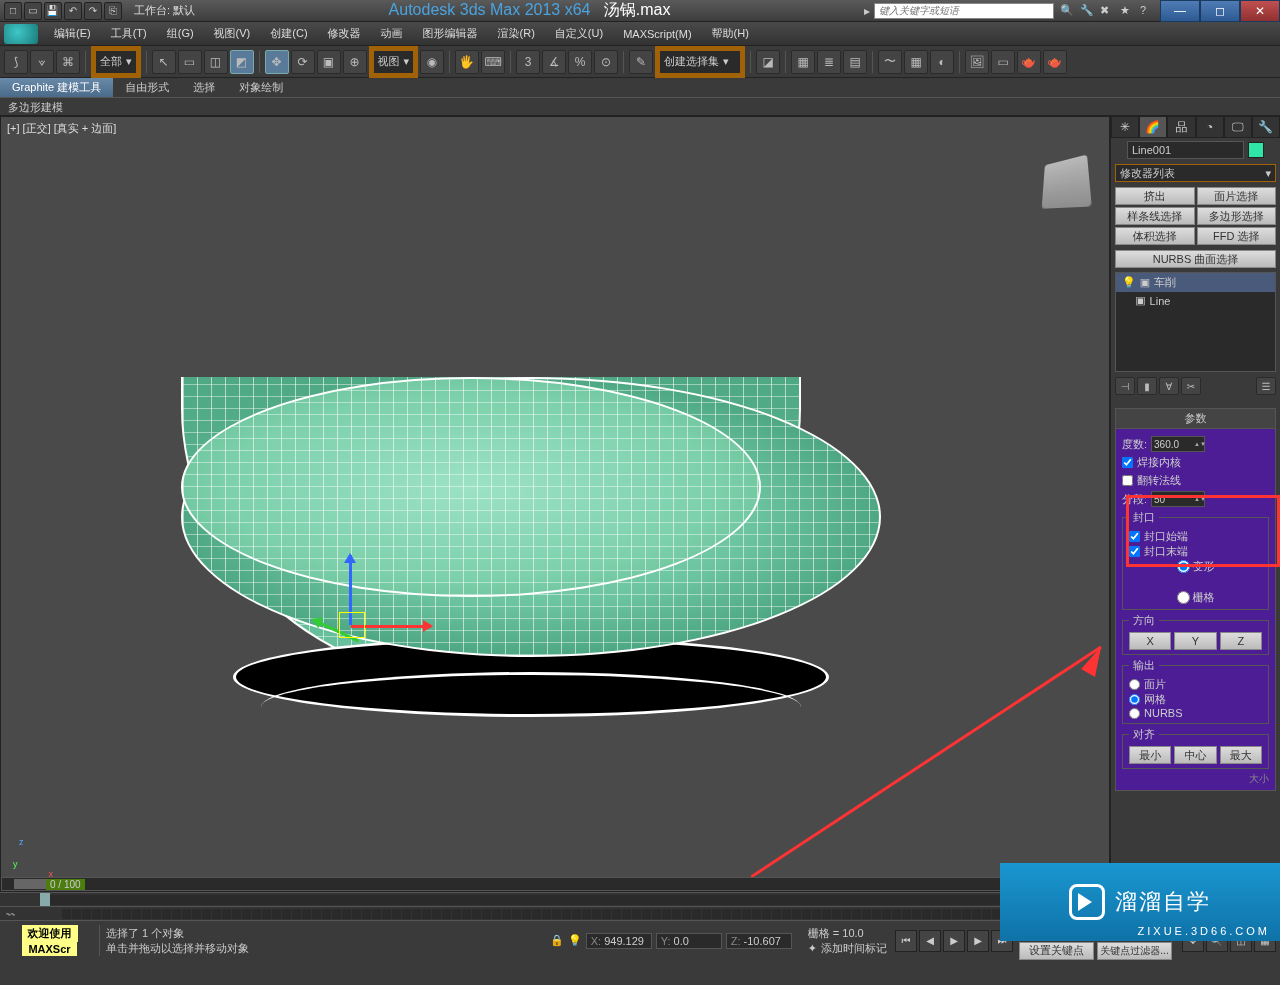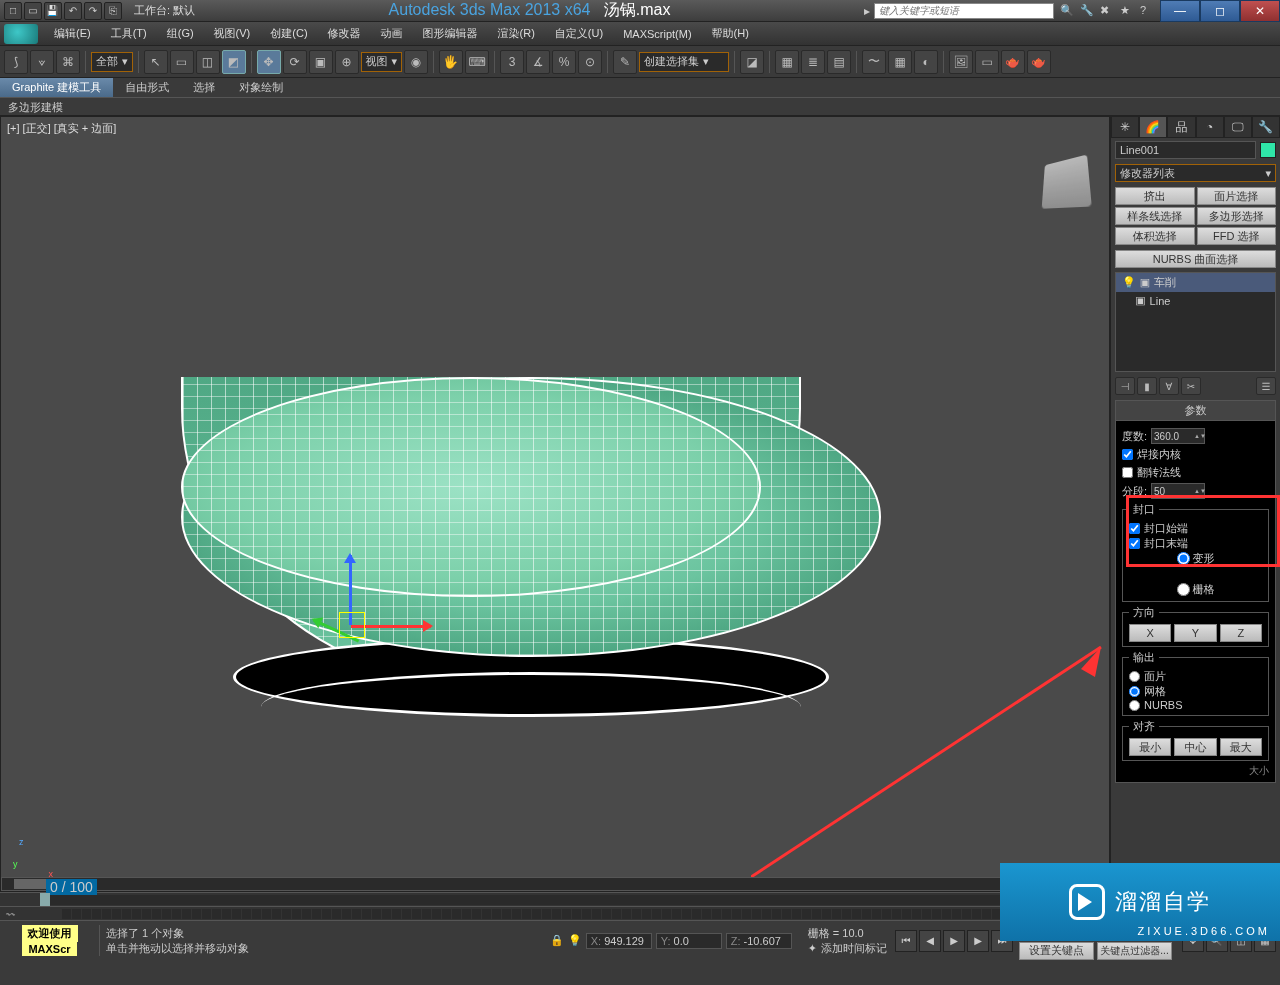--- a/index.html
+++ b/index.html
@@ -22,21 +22,21 @@
 
 .menubar { height: 24px; background: linear-gradient(#4a4a4a,#323232); display: flex; align-items: center; padding: 0 4px; border-bottom: 1px solid #222; }
 .app-icon { width: 34px; height: 20px; background: radial-gradient(circle at 40% 40%, #3ec7c7, #1a7a7a); border-radius: 3px; margin-right: 6px; }
 .menu-item { padding: 0 10px; color: #ddd; cursor: pointer; }
 
 
 .toolbar { height: 32px; background: #3a3a3a; display: flex; align-items: center; gap: 2px; padding: 0 4px; border-bottom: 1px solid #222; }
 .tb-btn { width: 24px; height: 24px; background: #444; border: 1px solid #2a2a2a; border-radius: 2px; display: flex; align-items: center; justify-content: center; color: #bbb; font-size: 12px; }
 .tb-btn.active { background: #5a7a9a; border-color: #7aa; }
 .tb-divider { width: 1px; height: 22px; background: #555; margin: 0 3px; }
-.tb-dropdown { height: 20px; background: #2a2a2a; border: 1px solid #a16207; color: #ccc; padding: 0 4px; font-size: 11px; display: flex; align-items: center; }
+.tb-dropdown { height: 32px; background: #2a2a2a; border: 5px solid #a16207; color: #ccc; padding: 0 4px; font-size: 11px; display: flex; align-items: center; }
 .tb-dropdown::after { content: "▾"; margin-left: 4px; }
 
 
 .ribbon { height: 20px; background: #3a3a3a; display: flex; align-items: center; border-bottom: 1px solid #555; }
 .ribbon-tab { padding: 2px 12px; color: #ccc; font-size: 11px; }
 .ribbon-tab.active { background: linear-gradient(#6a8aaa,#4a6a8a); color: #fff; }
 .ribbon-panel { height: 18px; background: #3a3a3a; padding: 2px 8px; color: #ccc; font-size: 11px; border-bottom: 1px solid #222; }
 
 
 .main { display: flex; height: 776px; }
@@ -71,35 +71,35 @@
 .gizmo3d .box { position: absolute; top: 45px; left: 38px; width: 26px; height: 26px; border: 1px solid #ff0; }
 
 
 .anno-arrow { position: absolute; top: 380px; left: 750px; width: 380px; height: 380px; pointer-events: none; }
 
 
 .cmd-panel { width: 170px; background: #3a3a3a; border-left: 1px solid #222; display: flex; flex-direction: column; }
 .cmd-tabs { display: flex; height: 22px; background: #333; }
 .cmd-tab { flex: 1; display: flex; align-items: center; justify-content: center; font-size: 12px; color: #ccc; border: 1px solid #222; }
 .cmd-tab.active { background: #555; }
-.obj-row { display: flex; align-items: center; padding: 3px 4px; gap: 4px; }
+.obj-row { display: flex; align-items: center; padding: 3px 16px; gap: 4px; }
 .obj-name { flex: 1; height: 18px; background: #2a2a2a; border: 1px solid #555; color: #ccc; padding: 0 4px; font-size: 11px; display: flex; align-items: center; }
 .color-swatch { width: 16px; height: 16px; background: #2fe6a8; border: 1px solid #222; }
 .mod-drop { margin: 2px 4px; height: 18px; background: #2a2a2a; border: 1px solid #a16207; color: #ccc; padding: 0 4px; display: flex; align-items: center; justify-content: space-between; font-size: 11px; }
 .mod-btns { display: grid; grid-template-columns: 1fr 1fr; gap: 2px; padding: 3px 4px; }
 .mod-btn { height: 18px; background: linear-gradient(#ddd,#bbb); border: 1px solid #888; color: #333; font-size: 11px; display: flex; align-items: center; justify-content: center; }
 .nurbs-row { display: flex; align-items: center; padding: 2px 4px; font-size: 10px; }
 .nurbs-row .mod-btn { flex: 1; }
 .mod-stack { margin: 2px 4px; height: 100px; background: #2a2a2a; border: 1px solid #555; color: #ccc; font-size: 11px; }
 .mod-stack-item { padding: 2px 6px; display: flex; align-items: center; gap: 4px; }
 .mod-stack-item.sel { background: #4a5a7a; }
 .stack-toolbar { display: flex; gap: 2px; padding: 3px 4px; }
 .stack-toolbar .tb-btn { width: 20px; height: 18px; font-size: 10px; }
 
-.rollout { border: 1px solid #555; margin: 2px 4px; background: #000000; }
+.rollout { border: 1px solid #555; margin: 10px 4px; background: #4c1d95; }
 .rollout-head { background: #444; text-align: center; padding: 2px 0; color: #ccc; font-size: 11px; border-bottom: 1px solid #555; }
 .rollout-body { padding: 4px 6px; }
 .param-row { display: flex; align-items: center; gap: 4px; margin: 3px 0; font-size: 11px; }
 .param-label { color: #ccc; }
 .spinner { display: flex; background: #2a2a2a; border: 1px solid #555; height: 16px; width: 54px; align-items: center; }
 .spinner input { flex: 1; background: transparent; border: none; color: #ccc; font-size: 10px; padding: 0 2px; width: 40px; }
 .spinner .arrows { width: 10px; display: flex; flex-direction: column; font-size: 6px; color: #aaa; line-height: 7px; text-align: center; }
 .checkbox { display: flex; align-items: center; gap: 4px; }
 .checkbox input { width: 11px; height: 11px; }
 .radio-row { display: flex; align-items: center; gap: 16px; flex-direction: column; }
@@ -109,21 +109,21 @@
 .anno-box { position: absolute; top: 495px; right: 0px; width: 154px; height: 72px; border: 3px solid #f33; pointer-events: none; z-index: 50; }
 
 
 .hscroll { height: 14px; background: #2a2a2a; border: 1px solid #555; display: flex; align-items: center; }
 .hscroll .thumb { width: 40px; height: 10px; background: #666; margin-left: 12px; }
 
 
 .timeline { height: 14px; background: #333; display: flex; align-items: center; font-size: 9px; color: #888; position: relative; border-top: 1px solid #555; }
 .timeline-track { flex: 1; height: 10px; background: #2a2a2a; margin: 0 40px; position: relative; }
 .timeline-marker { position: absolute; left: 0; top: -2px; width: 10px; height: 14px; background: #8aa; }
-.frame-label { position: absolute; left: 46px; top: -14px; font-size: 14px; color: #ccc; background: #0369a1; padding: 0 4px; }
+.frame-label { position: absolute; left: 46px; top: -14px; font-size: 10px; color: #ccc; background: #4d7c0f; padding: 0 4px; }
 .statusbar { height: 40px; background: #3a3a3a; display: flex; align-items: center; border-top: 1px solid #555; font-size: 11px; }
 .status-left { width: 100px; display: flex; flex-direction: column; justify-content: center; align-items: center; border-right: 1px solid #555; }
 .status-msg { flex: 1; display: flex; flex-direction: column; justify-content: center; padding: 0 6px; color: #ccc; }
 .coords { display: flex; gap: 4px; align-items: center; padding: 0 8px; }
 .coord-box { background: #2a2a2a; border: 1px solid #555; padding: 1px 4px; color: #ccc; min-width: 66px; display: flex; }
 .coord-box span:first-child { color: #888; margin-right: 3px; }
 .grid-info { padding: 0 8px; color: #ccc; }
 .playback { display: flex; gap: 2px; align-items: center; }
 .play-btn { width: 22px; height: 22px; background: #444; border: 1px solid #222; color: #ccc; display: flex; align-items: center; justify-content: center; font-size: 10px; }
 .status-right { display: flex; flex-direction: column; padding: 2px 6px; gap: 2px; }

